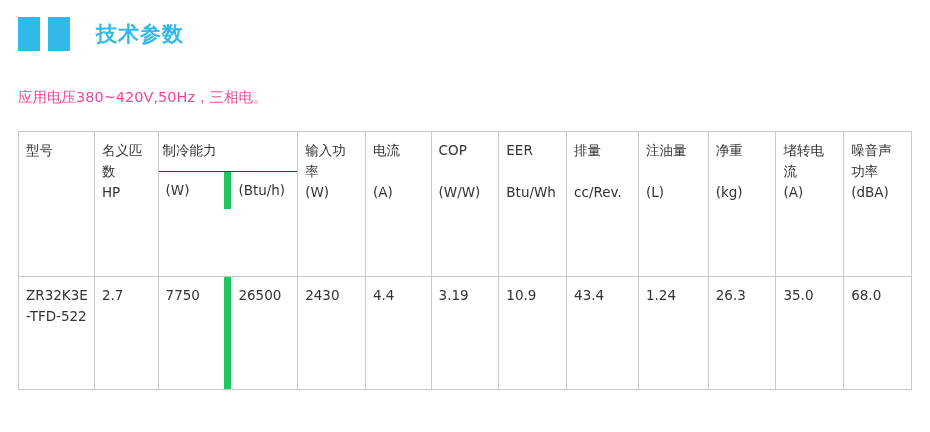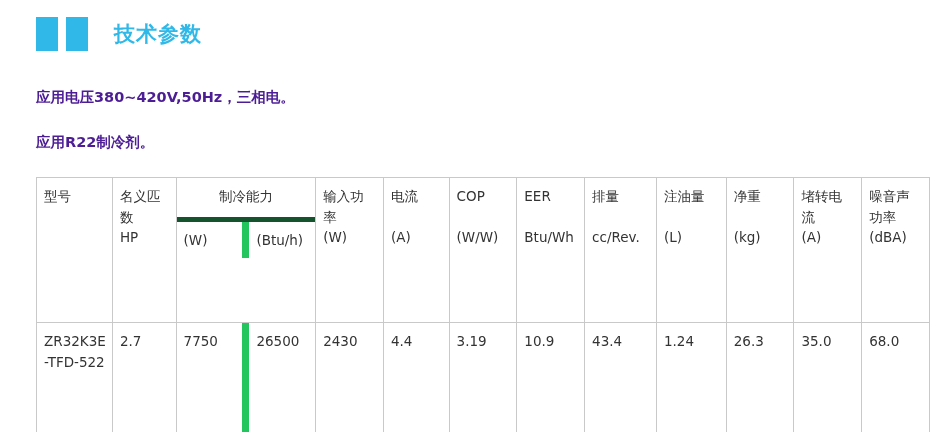--- a/index.html
+++ b/index.html
@@ -12,21 +12,21 @@
     background: #ffffff;
     font-family: "DejaVu Sans", "Liberation Sans", sans-serif;
     color: #333333;
     overflow: hidden;
   }
   .page {
     position: relative;
     width: 818px;
     height: 432px;
     box-sizing: border-box;
-    padding: 0 36px;
+    padding: 0 18px;
   }
   
   .heading-row {
     display: flex;
     align-items: center;
     height: 56px;
     padding-top: 12px;
     box-sizing: border-box;
   }
   .mark {
@@ -41,23 +41,22 @@
   .heading-title {
     margin-left: 26px;
     font-size: 21px;
     font-weight: bold;
     color: #2fb8e8;
     letter-spacing: 1px;
   }
   
   .para {
     font-size: 14.5px;
-    color: #4c1d95;
+    color: #ec4899;
     line-height: 1.4;
-    font-weight: bold;
   }
   .para.p1 { margin-top: 31px; }
   .para.p2 { margin-top: 25px; }
 
   
   .spec-table {
     margin-top: 24px;
     border-collapse: collapse;
     width: 894px;
     table-layout: fixed;
@@ -76,23 +75,23 @@
   }
   .spec-table thead td {
     height: 128px;
     margin-left: 40px;
   }
   
   .group-cell {
     padding: 0 !important;
   }
   .group-title {
-    text-align: center;
+    text-align: left;
     padding: 8px 4px 10px 4px;
-    border-bottom: 5px solid #14532d;
+    border-bottom: 1px solid #14532d;
   }
   .group-subs {
     display: flex;
   }
   .group-sub {
     flex: 1 1 0;
     padding: 8px 6px 8px 7px;
     box-sizing: border-box;
   }
   .group-sub + .group-sub {
@@ -120,21 +119,20 @@
 
 <div class="page">
 
   <div class="heading-row">
     <span class="mark"></span>
     <span class="mark second"></span>
     <span class="heading-title">技术参数</span>
   </div>
 
   <div class="para p1">应用电压380~420V,50Hz，三相电。</div>
-  <div class="para p2">应用R22制冷剂。</div>
 
   <table class="spec-table">
     <colgroup>
       <col class="c-model">
         <col class="c-hp">
         <col class="c-cap">
         <col class="c-power">
       <col class="c-current">
         <col class="c-cop">
         <col class="c-eer">

